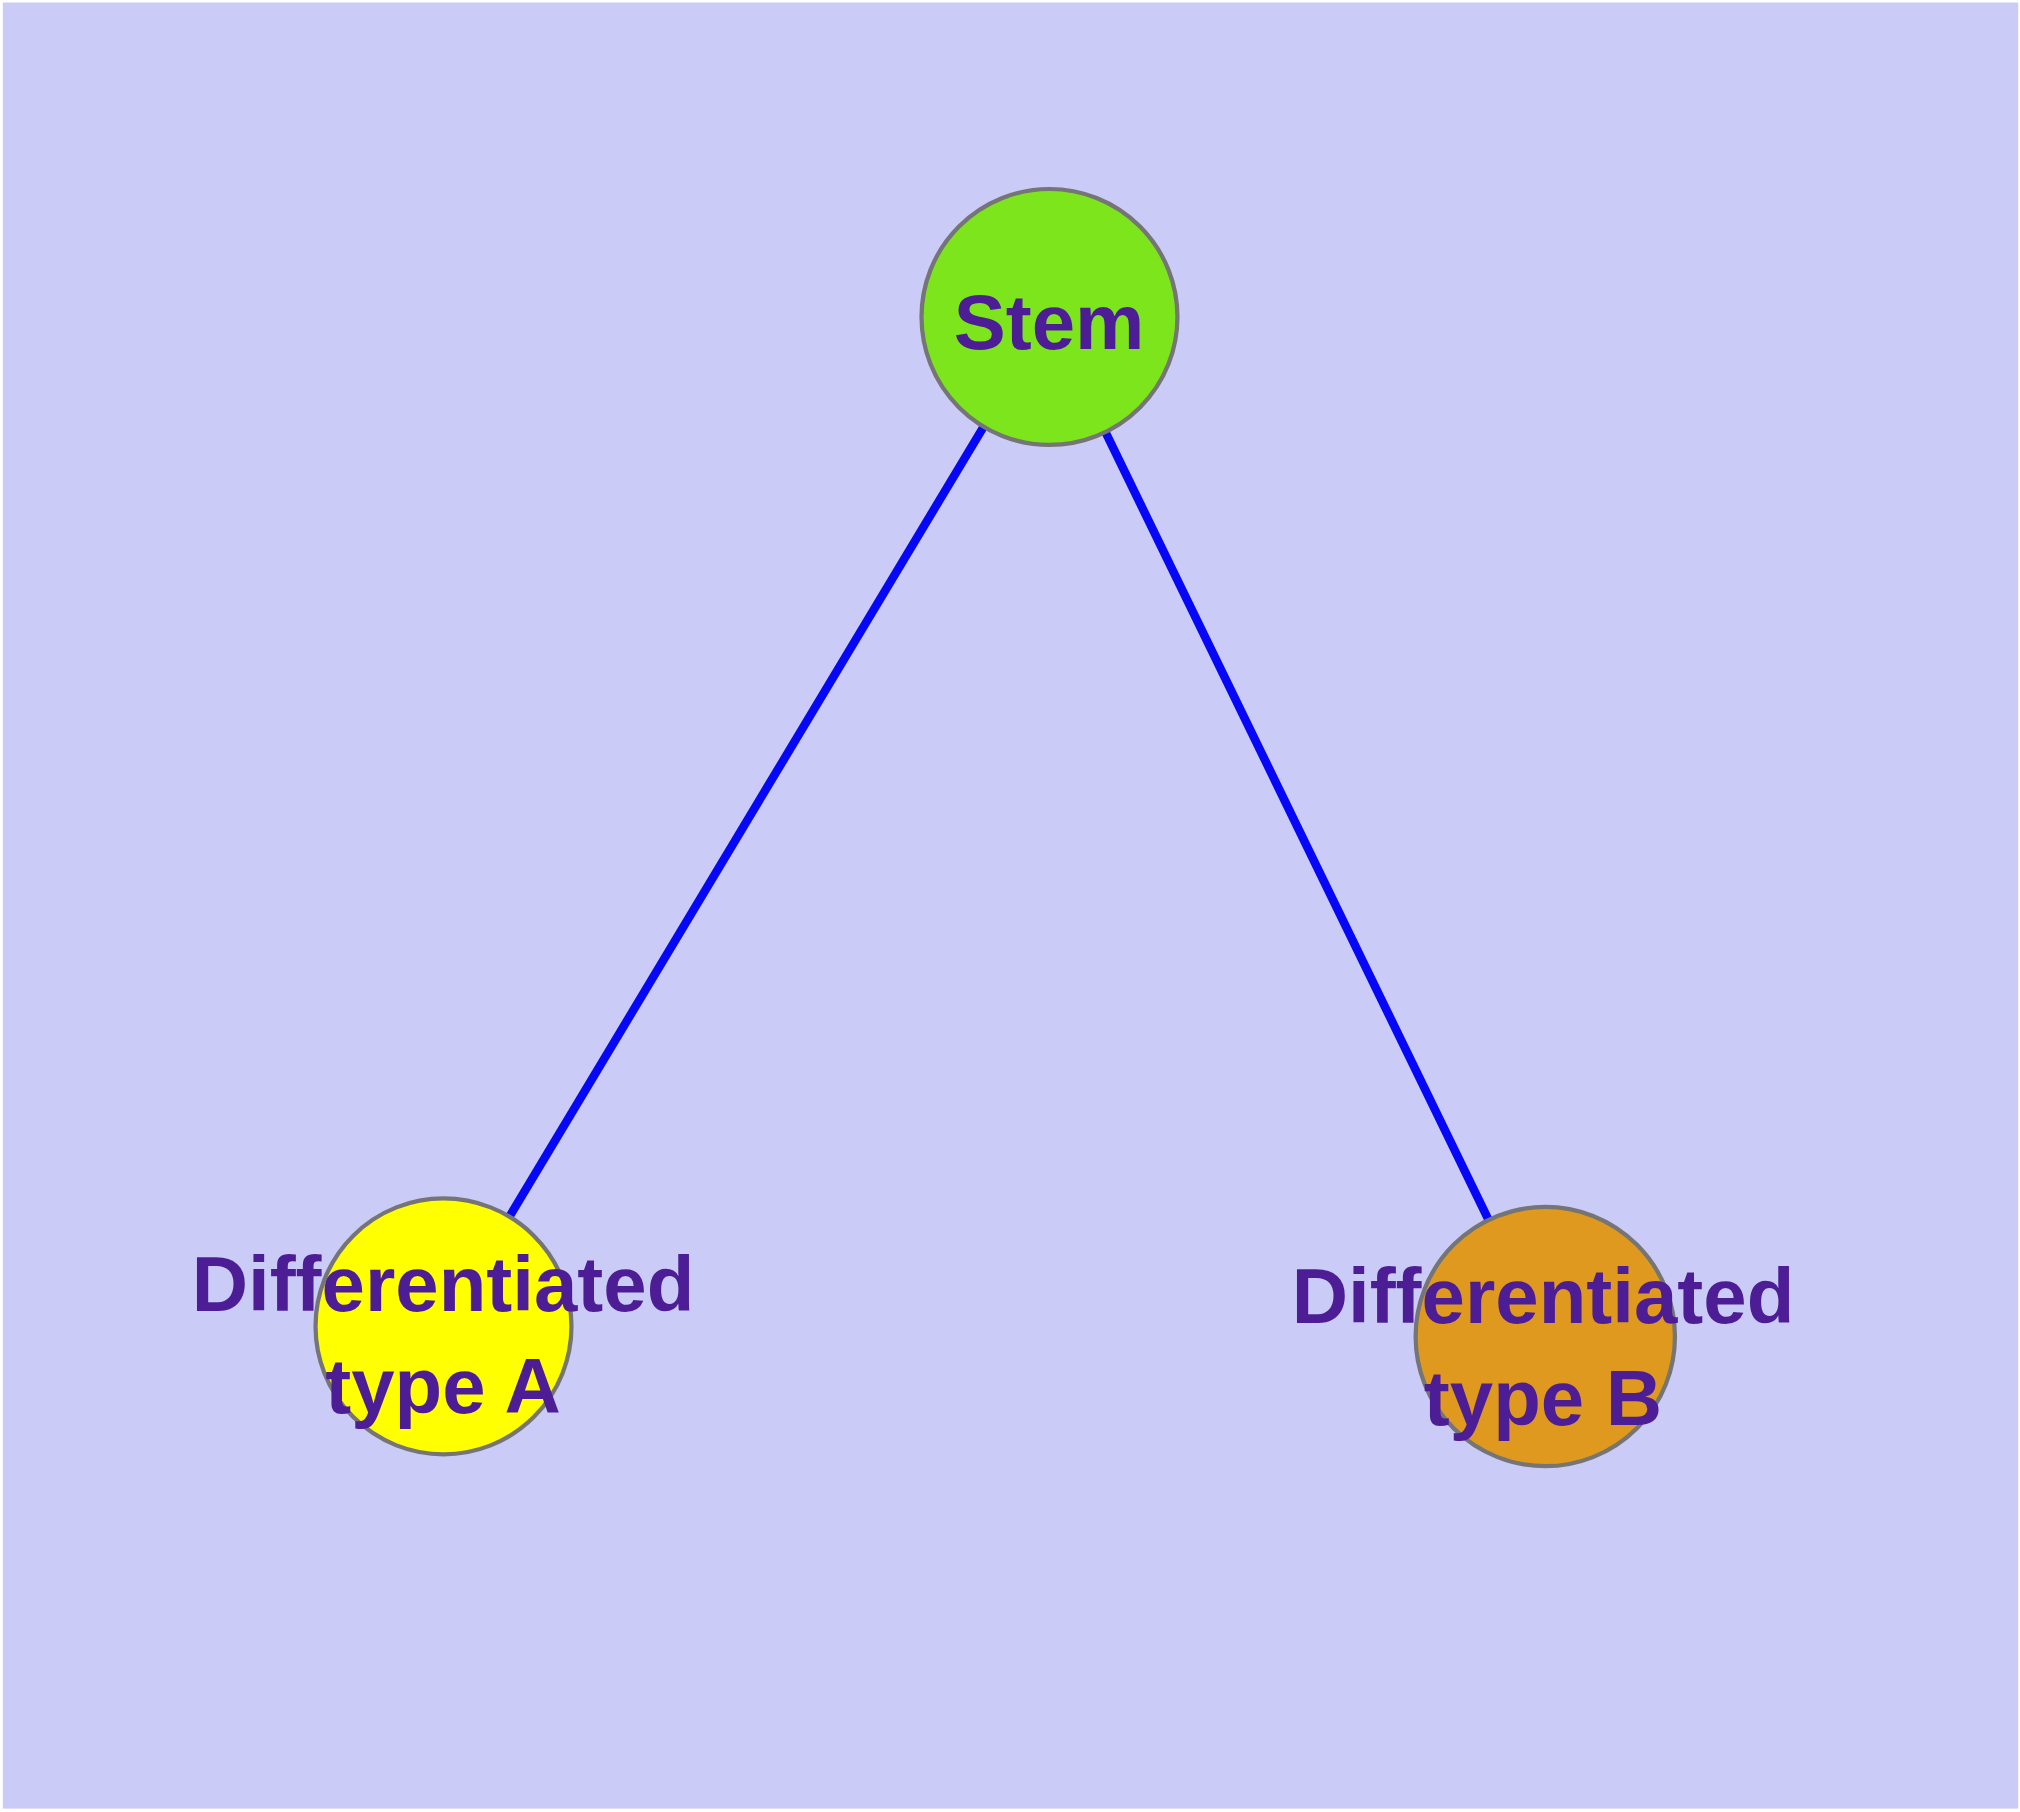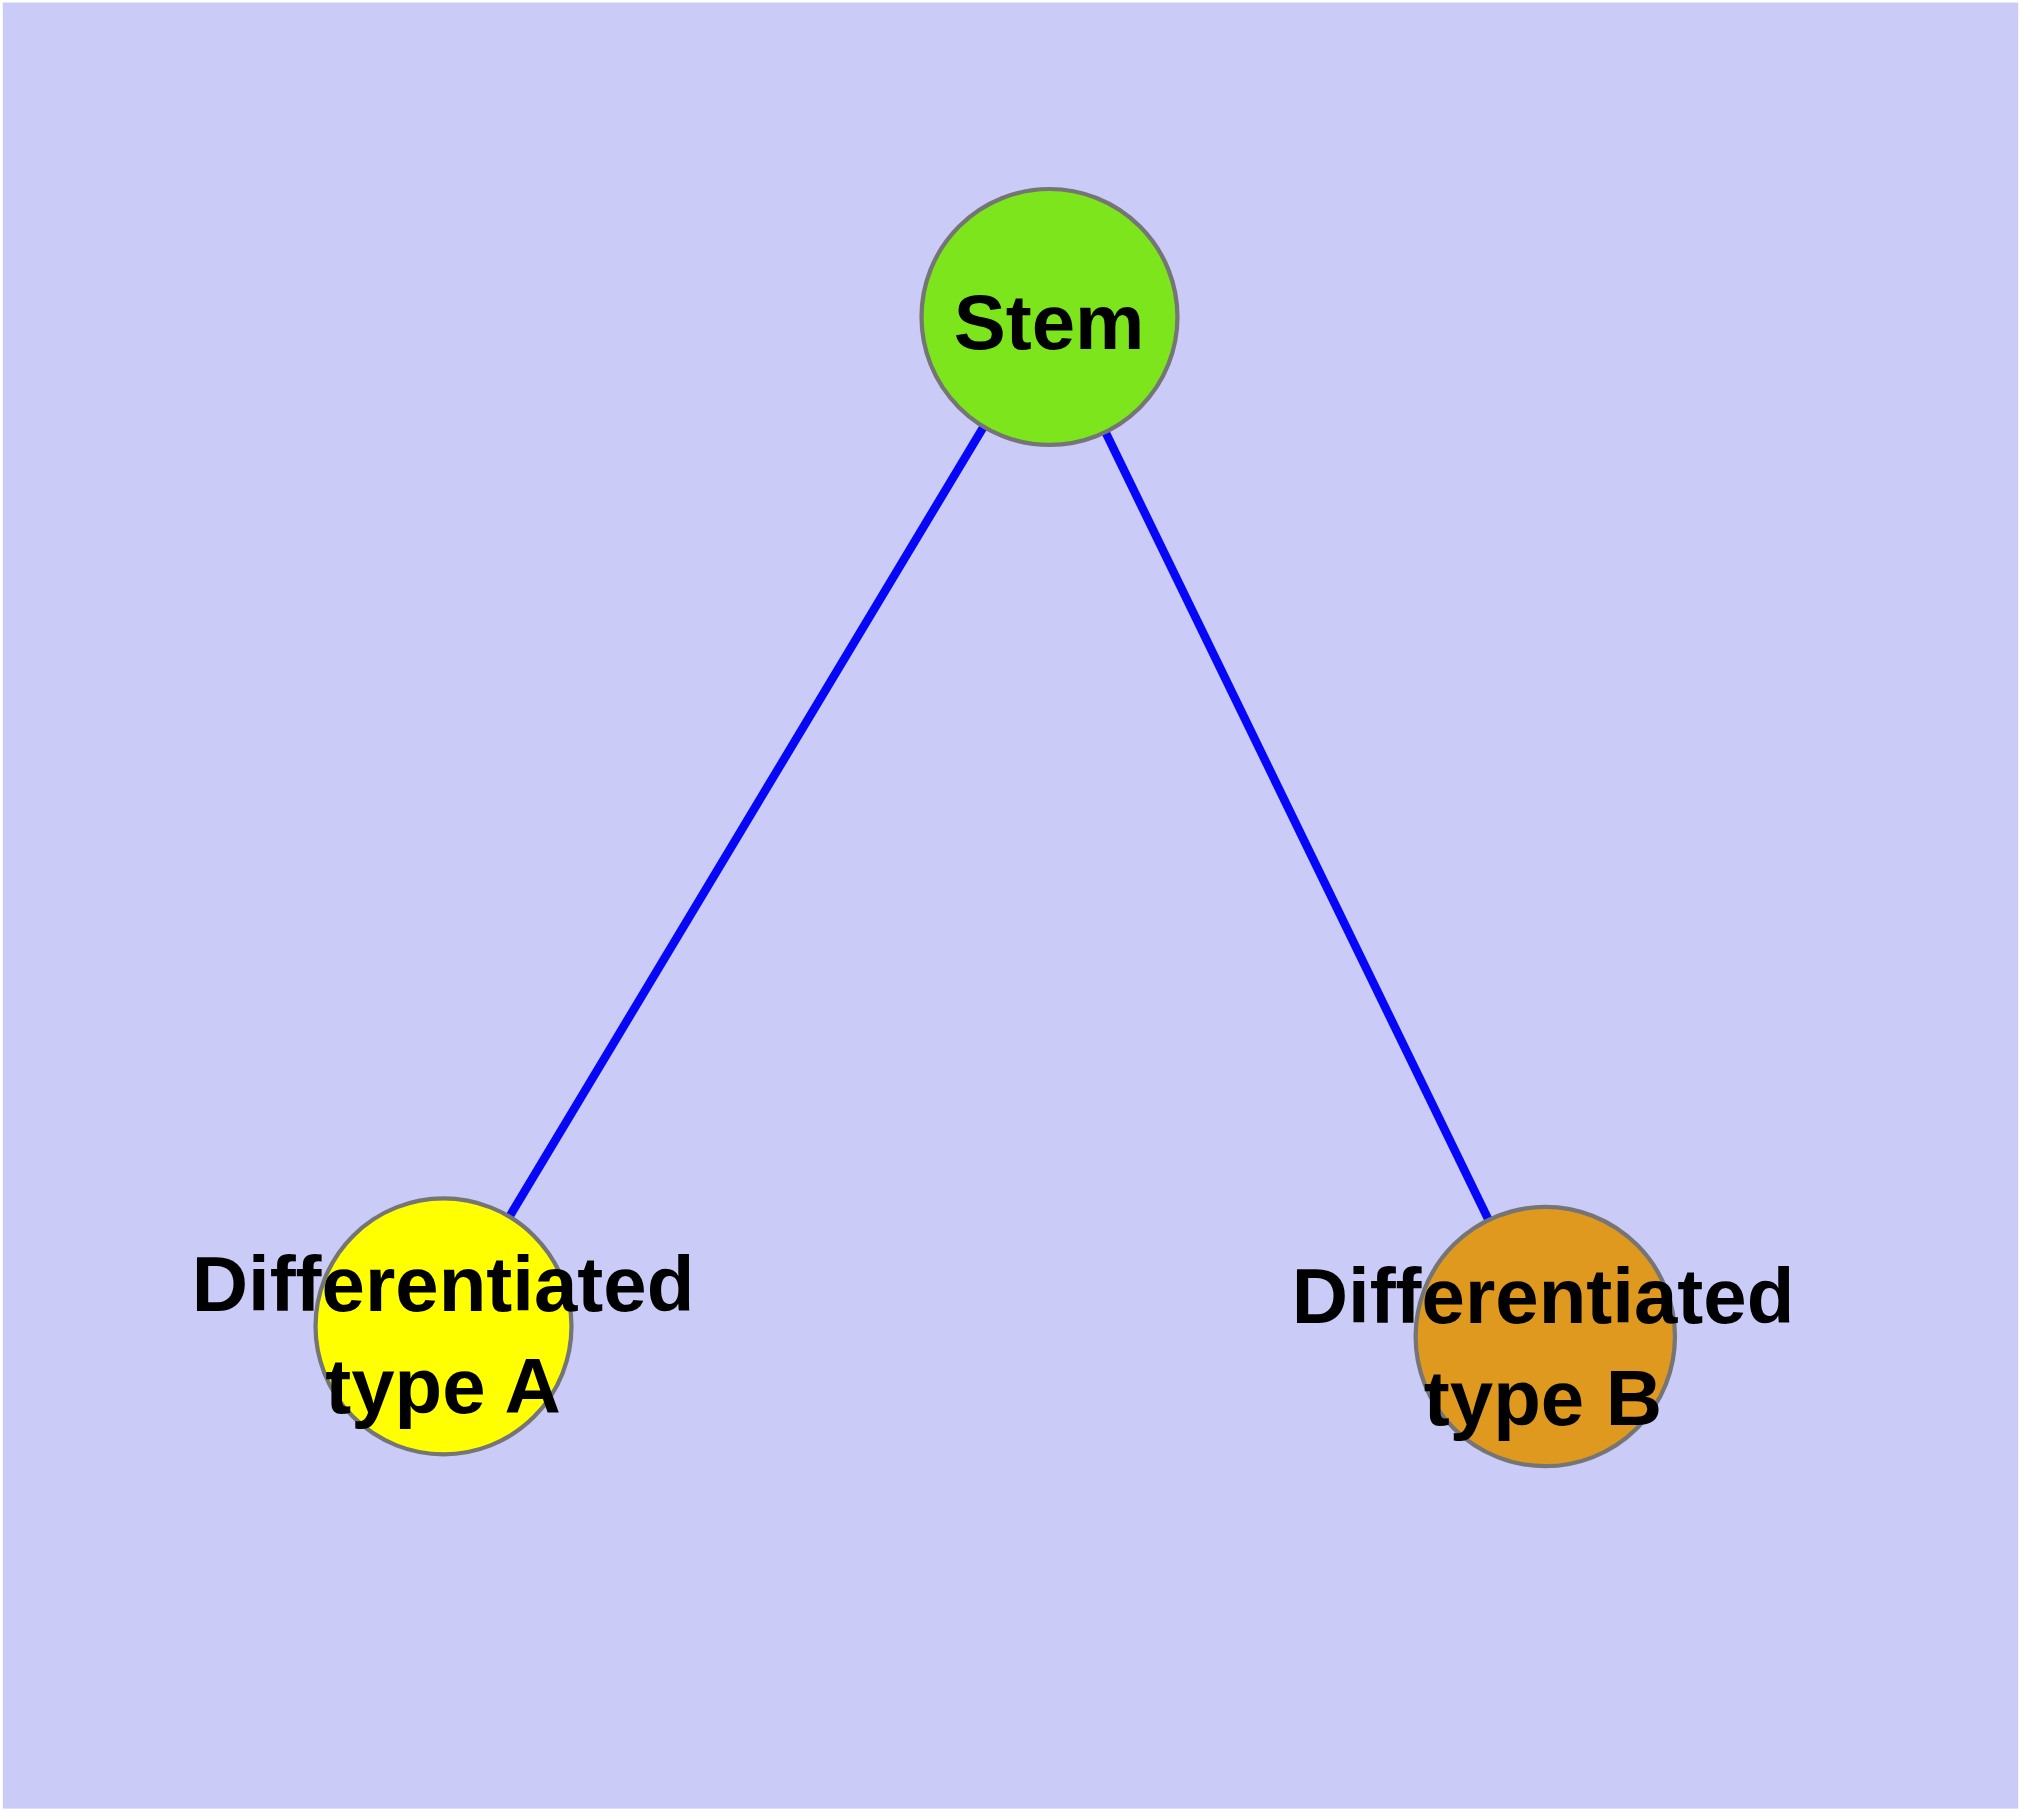--- a/index.html
+++ b/index.html
@@ -24,21 +24,21 @@
     position: absolute;
     left: 0; top: 0;
     display: block;
   }
   .node-label {
     position: absolute;
     transform: translate(-50%, -50%);
     font-weight: bold;
     font-size: 78px;
     line-height: 102px;
-    color: #000000;
+    color: #4c1d95;
     text-align: center;
     white-space: pre-line;
   }
 </style>
 </head>
 <body>
 
 <div class="stage">
 
   <svg width="2021" height="1812" viewBox="0 0 2384 2138">

